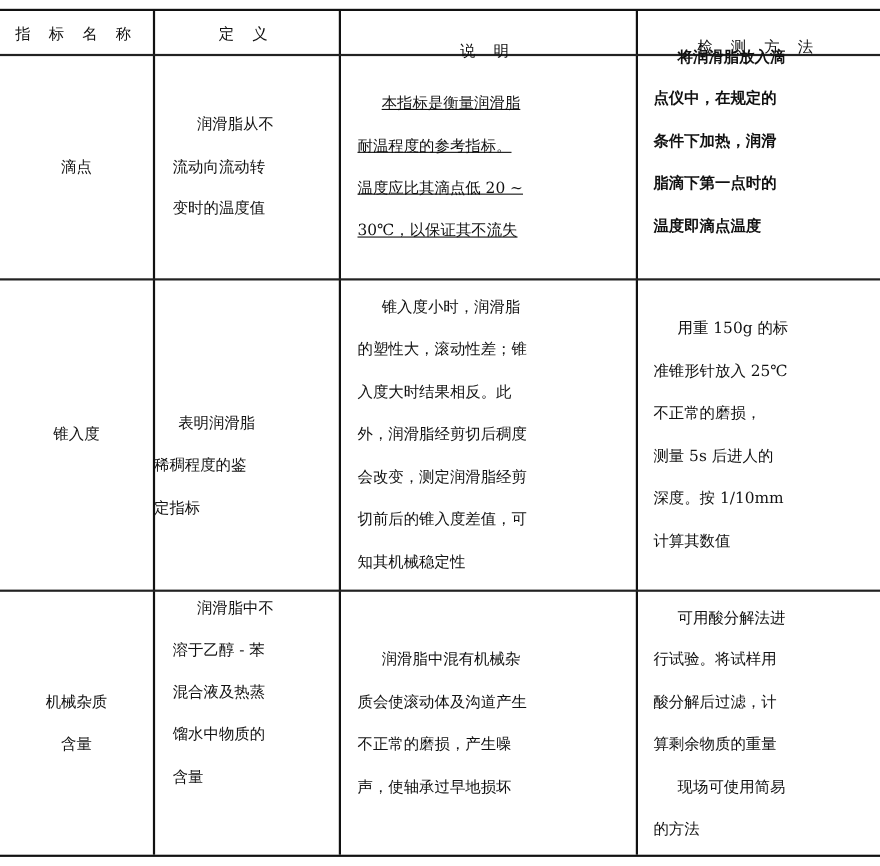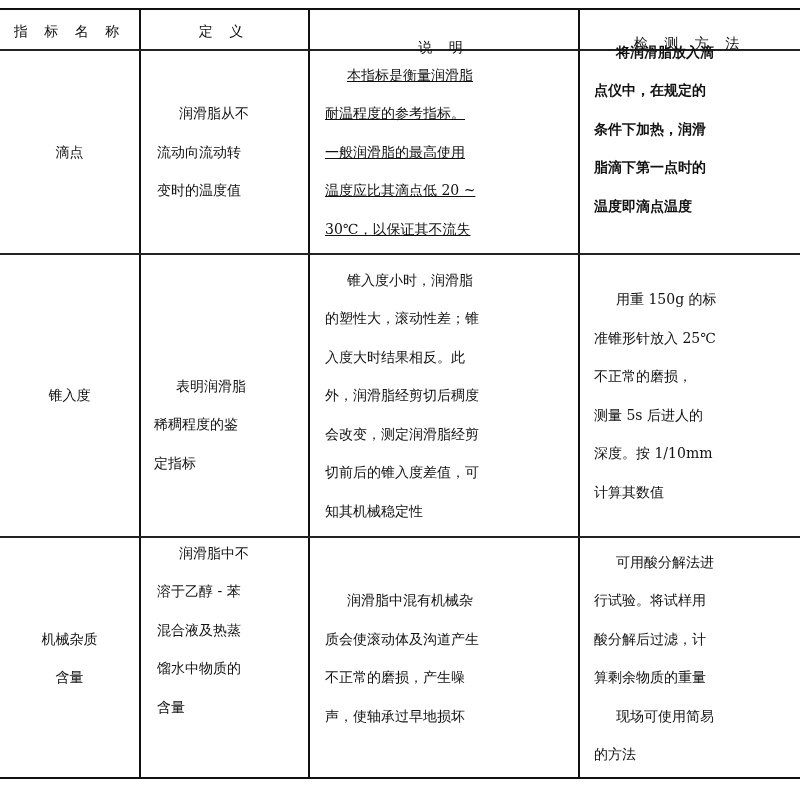--- a/index.html
+++ b/index.html
@@ -88,36 +88,35 @@
     <p>滴点</p>
   </div>
   <div class="cell" style="left:157px;top:41px;width:148px;height:202px;">
     <p style="padding-left:22px;">润滑脂从不</p>
     <p>流动向流动转</p>
     <p>变时的温度值</p>
   </div>
   <div class="cell" style="left:325px;top:41px;width:250px;height:202px;text-decoration:underline;">
     <p style="padding-left:22px;">本指标是衡量润滑脂</p>
     <p>耐温程度的参考指标。</p>
-    <p>一般润滑脂的最高使用</p>
     <p>温度应比其滴点低 20 ~</p>
     <p>30℃，以保证其不流失</p>
   </div>
   <div class="cell" style="left:594px;top:41px;width:200px;height:156px;font-weight:bold;">
     <p style="padding-left:22px;">将润滑脂放入滴</p>
     <p>点仪中，在规定的</p>
     <p>条件下加热，润滑</p>
     <p>脂滴下第一点时的</p>
     <p>温度即滴点温度</p>
   </div>
 
   <div class="cell center" style="left:0;top:245px;width:139px;height:281px;">
     <p>锥入度</p>
   </div>
-  <div class="cell" style="left:154px;top:245px;width:148px;height:339px;">
+  <div class="cell" style="left:140px;top:245px;width:148px;height:339px;font-family:Liberation Mono, monospace;">
     <p style="padding-left:22px;">表明润滑脂</p>
     <p>稀稠程度的鉴</p>
     <p>定指标</p>
   </div>
   <div class="cell" style="left:325px;top:245px;width:250px;height:281px;">
     <p style="padding-left:22px;">锥入度小时，润滑脂</p>
     <p>的塑性大，滚动性差；锥</p>
     <p>入度大时结果相反。此</p>
     <p>外，润滑脂经剪切后稠度</p>
     <p>会改变，测定润滑脂经剪</p>

